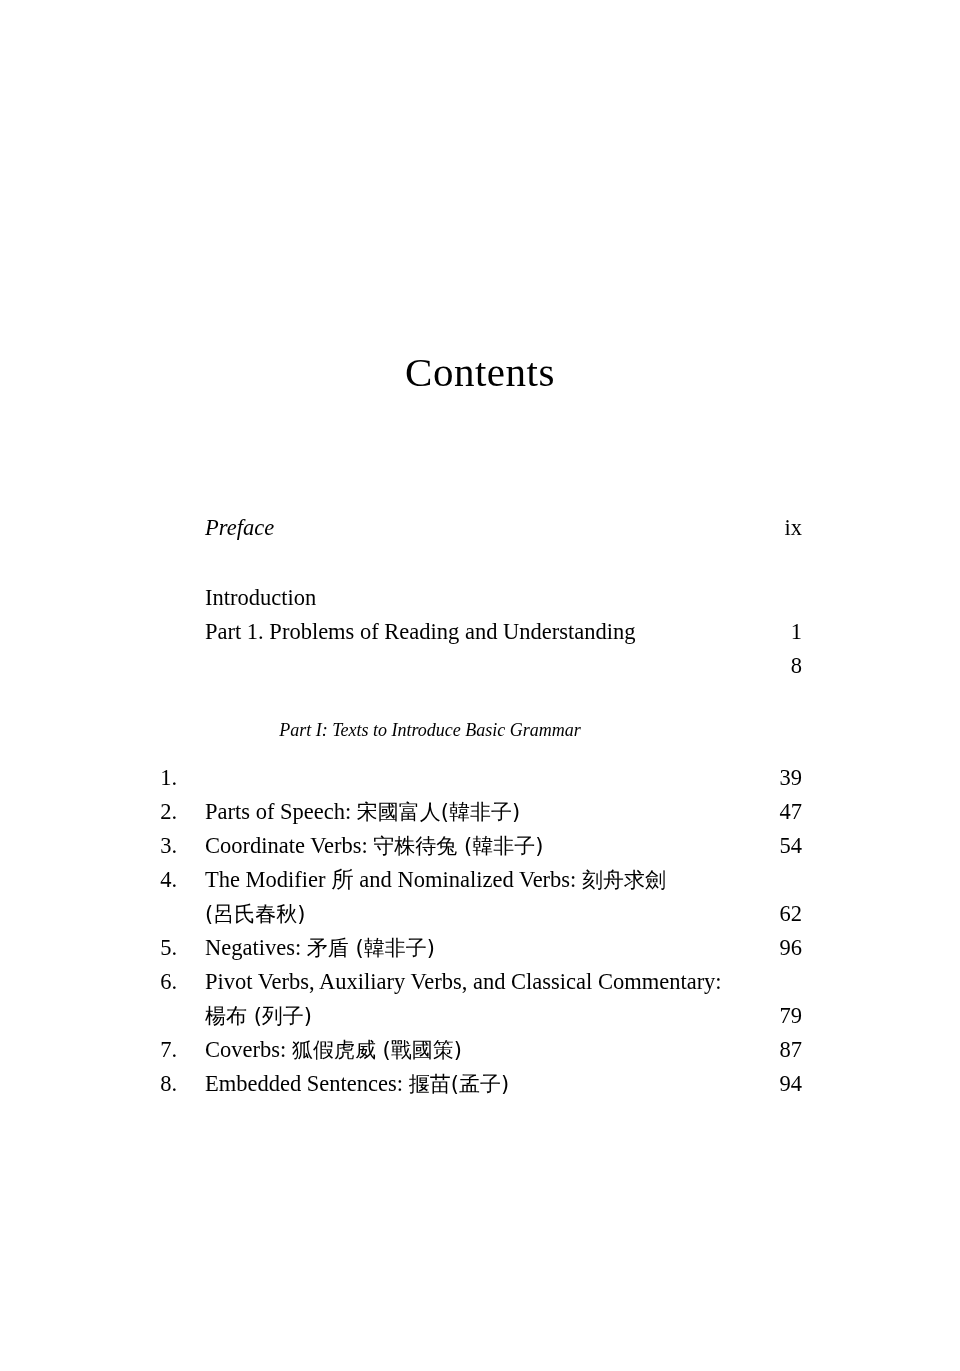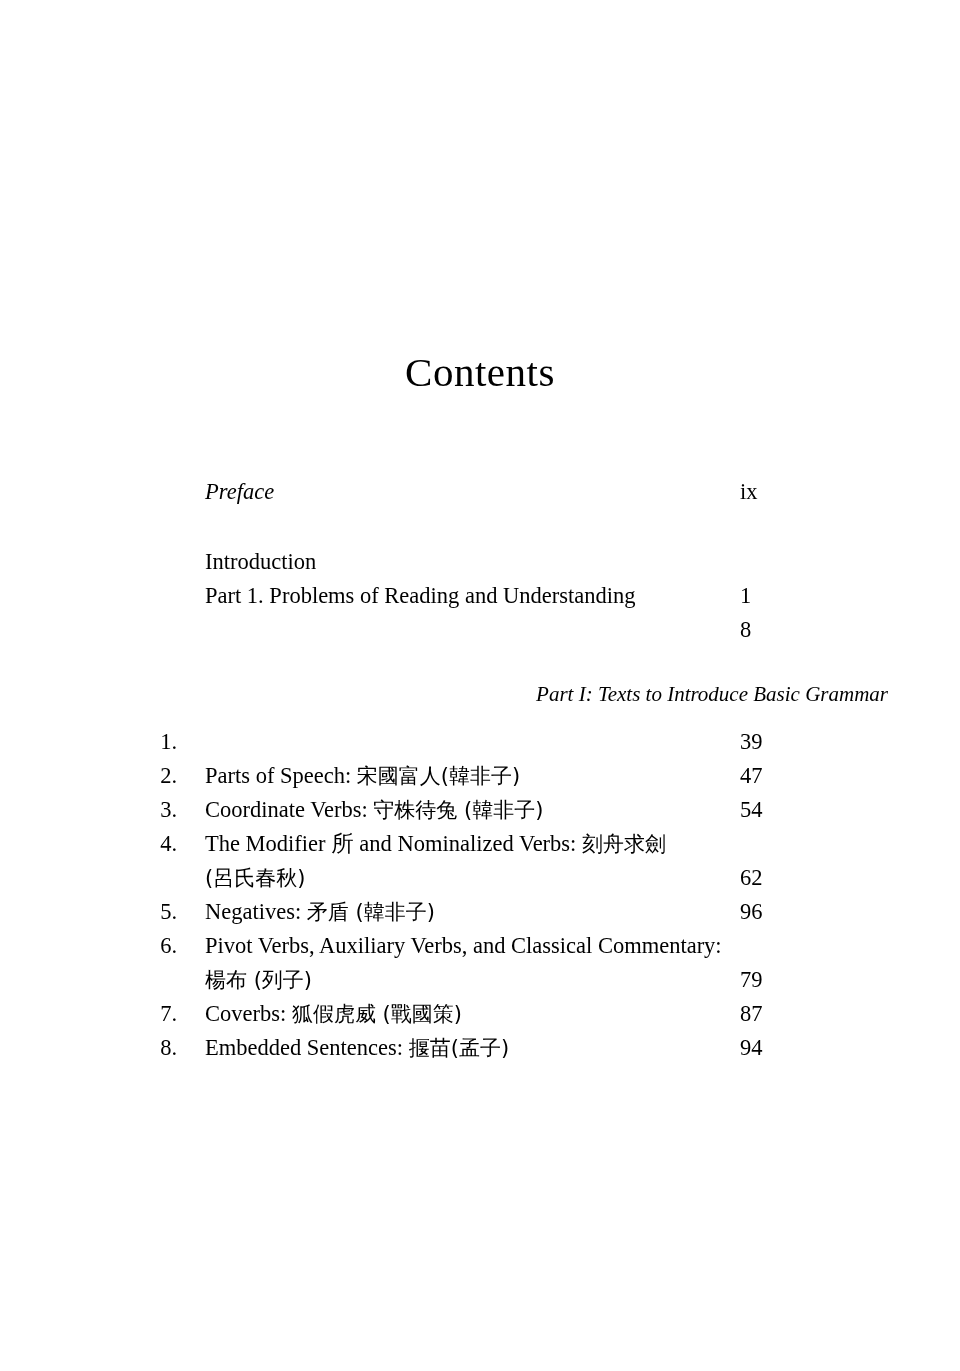--- a/index.html
+++ b/index.html
@@ -33,21 +33,21 @@
     text-align: center;
     font-size: 41px;
     font-weight: 400;
     letter-spacing: 0.5px;
   }
 
   
   .toc {
     position: absolute;
     left: 0;
-    top: 475px;
+    top: 511px;
     width: 791px;
   }
 
   .row {
     position: relative;
     height: 34px;
     font-size: 22.5px;
     line-height: 34px;
   }
   .row.gap-before { margin-top: 36px; }
@@ -67,35 +67,34 @@
     width: 32px;
     text-align: right;
     white-space: nowrap;
   }
 
   .page-num {
     position: absolute;
     left: 740px;
     top: 0;
     width: 62px;
-    text-align: left;
+    text-align: right;
     white-space: nowrap;
   }
 
   .part-heading {
     position: relative;
     height: 34px;
     line-height: 34px;
     margin-top: 30px;
     margin-bottom: 14px;
-    text-align: right;
-    font-size: 21px;
+    text-align: center;
+    font-size: 18px;
     font-style: italic;
     width: 860px;
-    margin-left: 28px;
   }
 
   .cjk {
     font-family: "DejaVu Sans", "Liberation Sans", sans-serif;
     font-size: 21px;
   }
 
   .cont-line { 
     position: relative;
     height: 34px;

